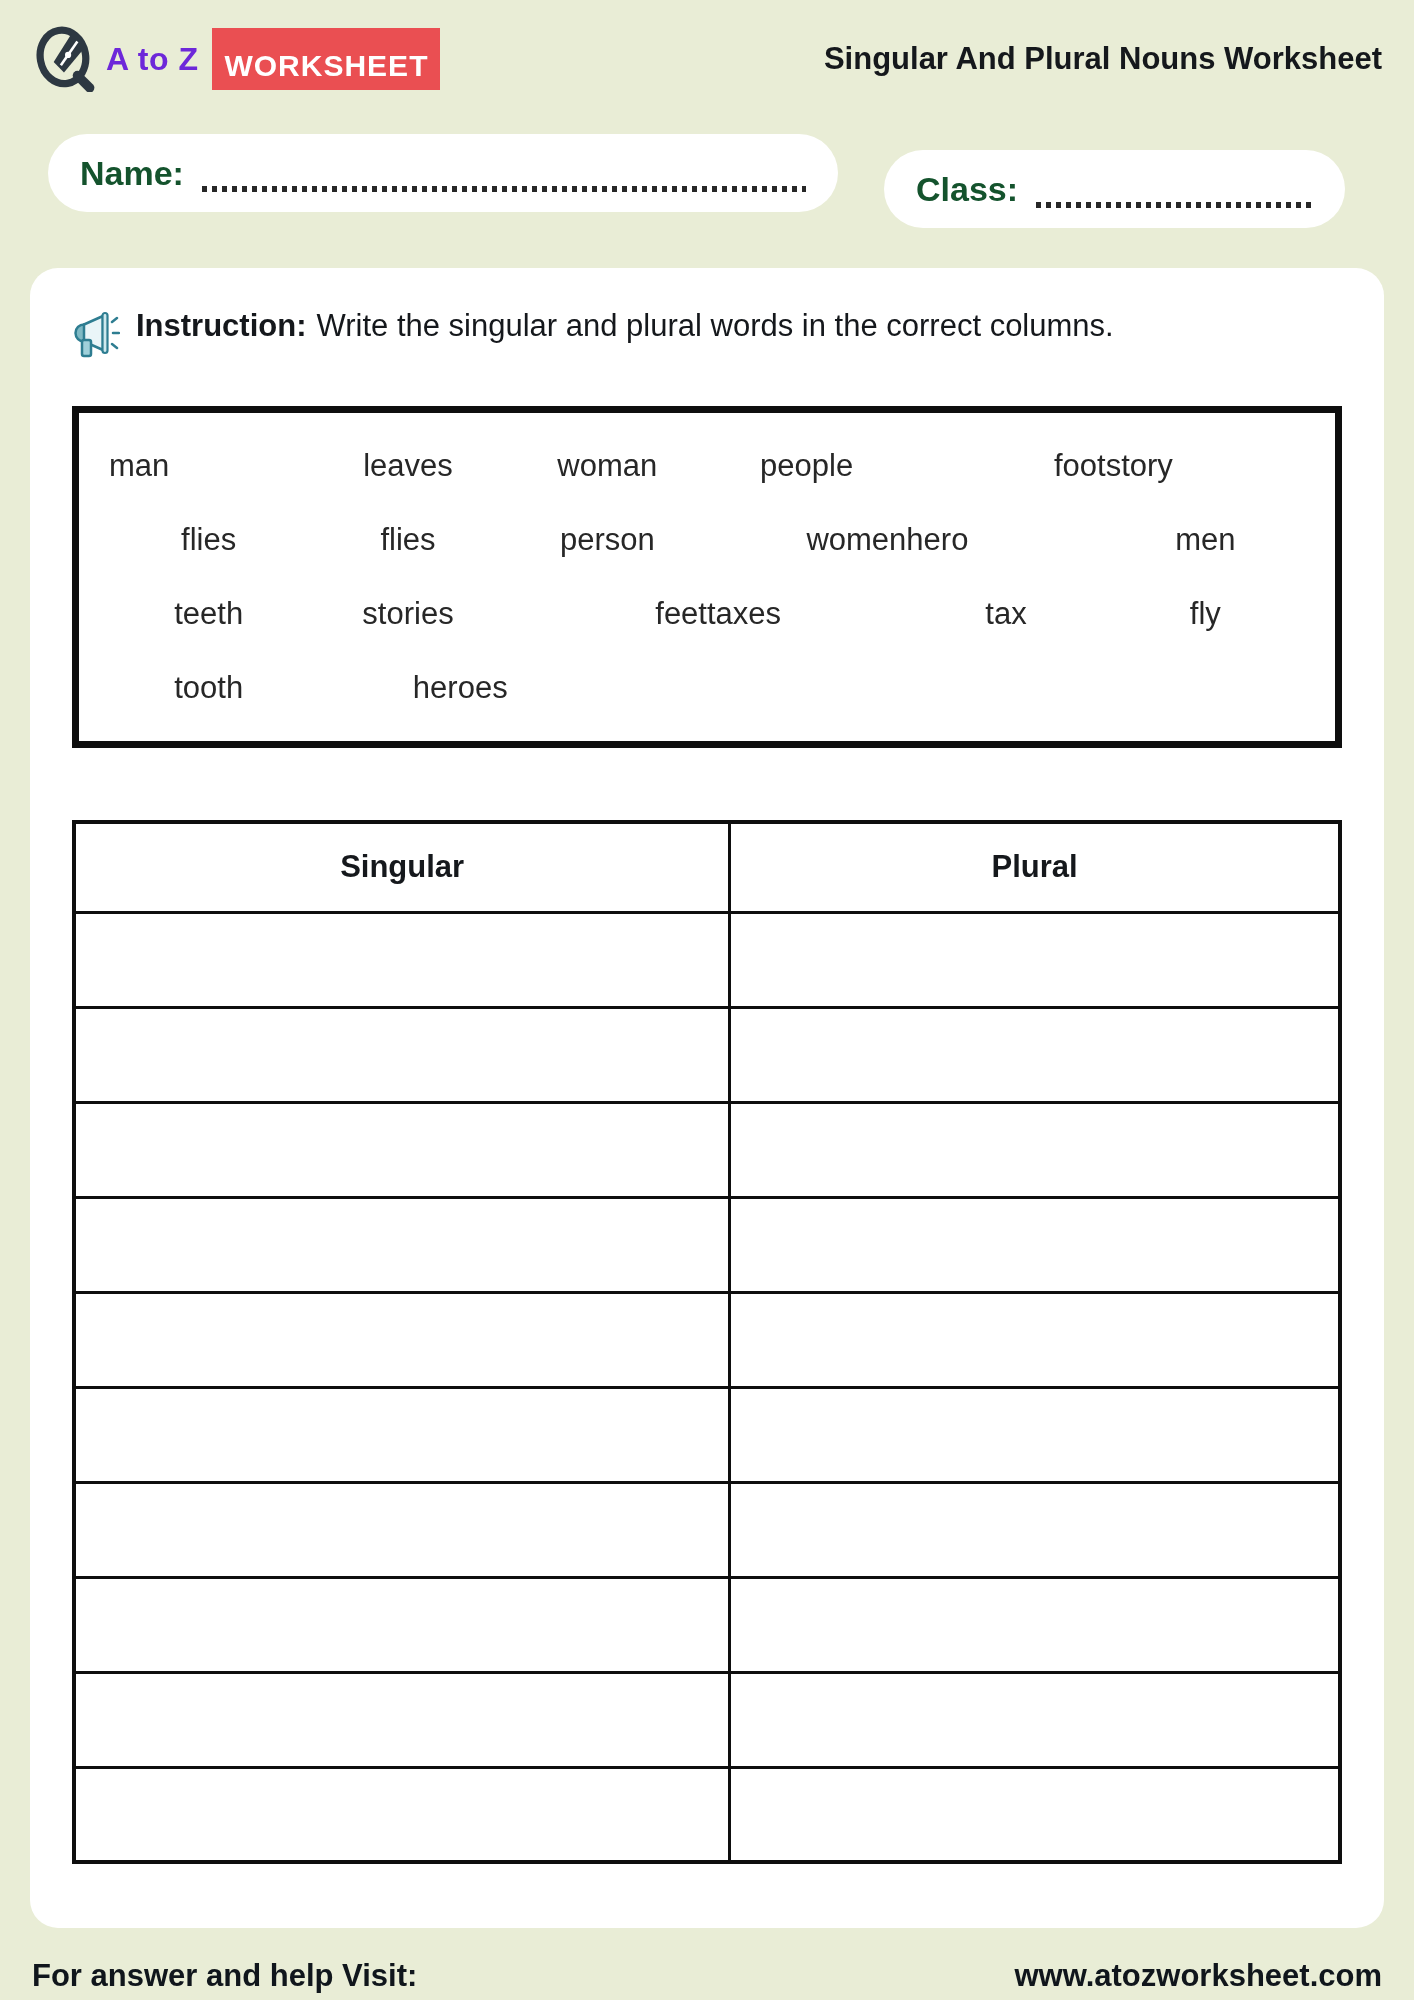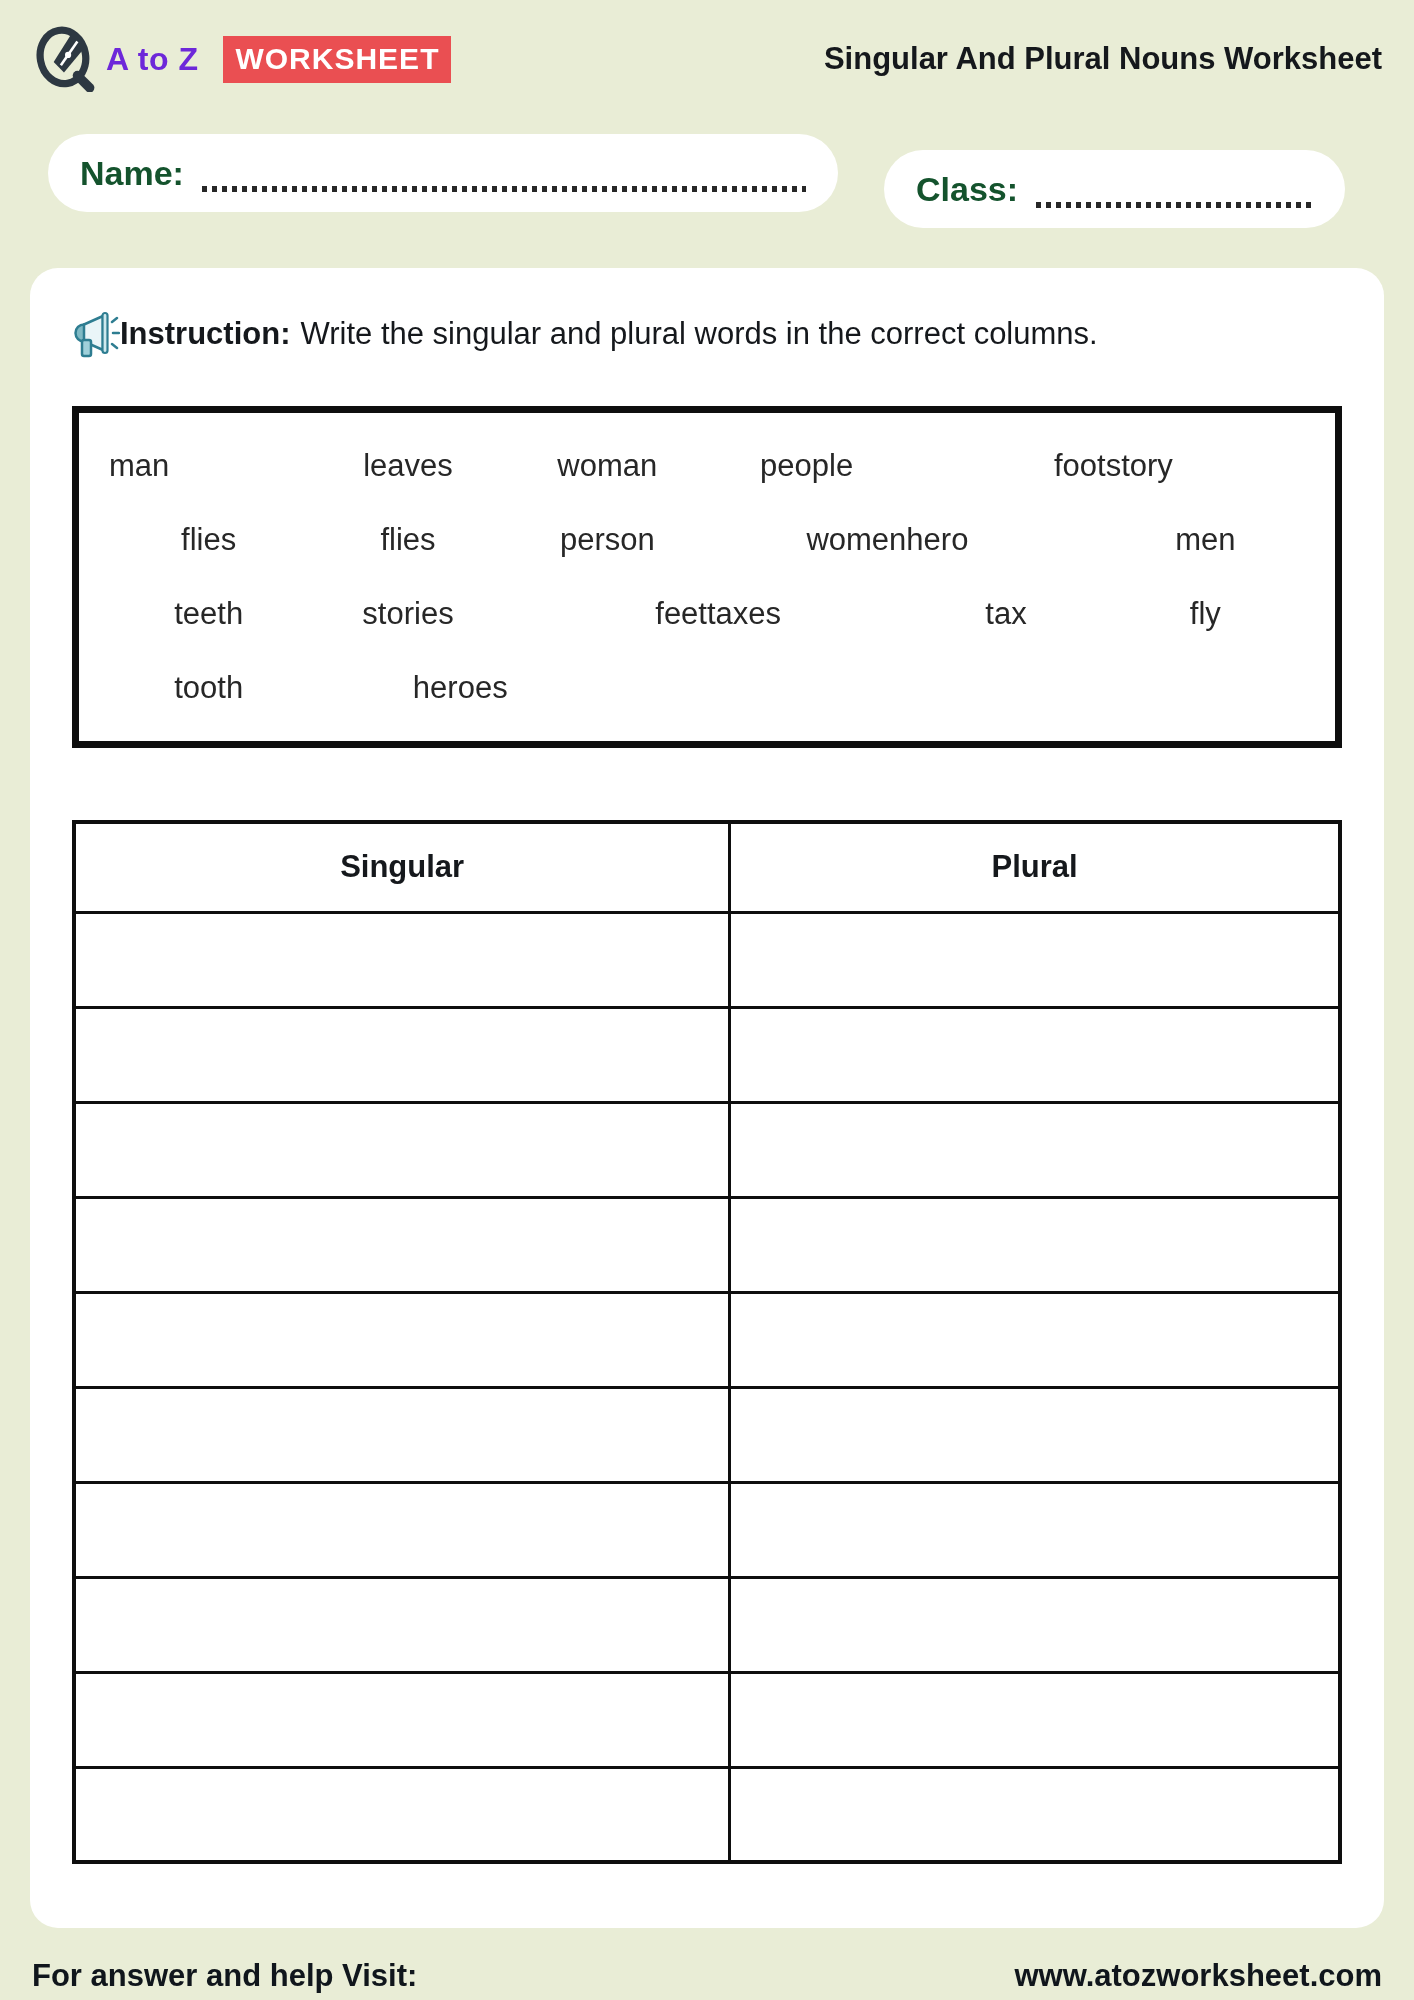--- a/index.html
+++ b/index.html
@@ -16,21 +16,21 @@
     display:flex; justify-content:space-between; align-items:center;
     padding:26px 32px 0 34px;
   }
   .logo { display:flex; align-items:center; gap:10px; }
   .logo-icon { width:62px; height:66px; flex:0 0 auto; }
   .logo-text {
     font-size:32px; font-weight:bold; color:#6d28d9; letter-spacing:0.5px;
   }
   .logo-badge {
     background:#ea4f52; color:#ffffff; font-weight:bold; font-size:30px;
-    padding:6px 12px 7px 12px; letter-spacing:1px; margin-left:15px;
+    padding:21px 12px 7px 12px; letter-spacing:1px; margin-left:4px;
   }
   .page-title { font-size:31px; font-weight:bold; color:#15181c; }
 
   
   .fields-row { display:flex; gap:46px; margin:42px 69px 0 48px; }
   .pill {
     background:#ffffff; border-radius:40px; height:78px;
     display:flex; align-items:center; padding:0 32px;
   }
   .pill-name { width:790px; }
@@ -41,21 +41,21 @@
     background:repeating-linear-gradient(90deg,#272727 0 5px, transparent 5px 10px);
   }
 
   
   .panel {
     background:#ffffff; border-radius:28px;
     margin:40px 30px 0 30px; height:1660px;
     padding:40px 42px 0 42px;
   }
 
-  .instruction { display:flex; align-items:center; }
+  .instruction { display:flex; align-items:flex-start; gap:16px; }
   .megaphone-icon { width:48px; height:52px; flex:0 0 auto; }
   .instruction-text { font-size:31px; color:#15181c; }
   .instruction-text .label { font-weight:bold; margin-right:10px; }
 
   
   .word-bank {
     margin-top:46px; border:7px solid #0e0e0e; background:#ffffff;
     display:grid; grid-template-columns:repeat(6,1fr);
     padding:16px 30px; 
   }

